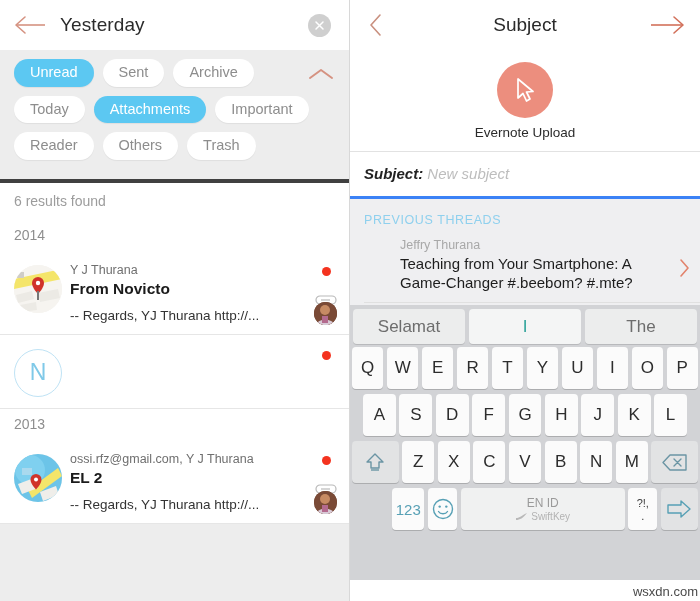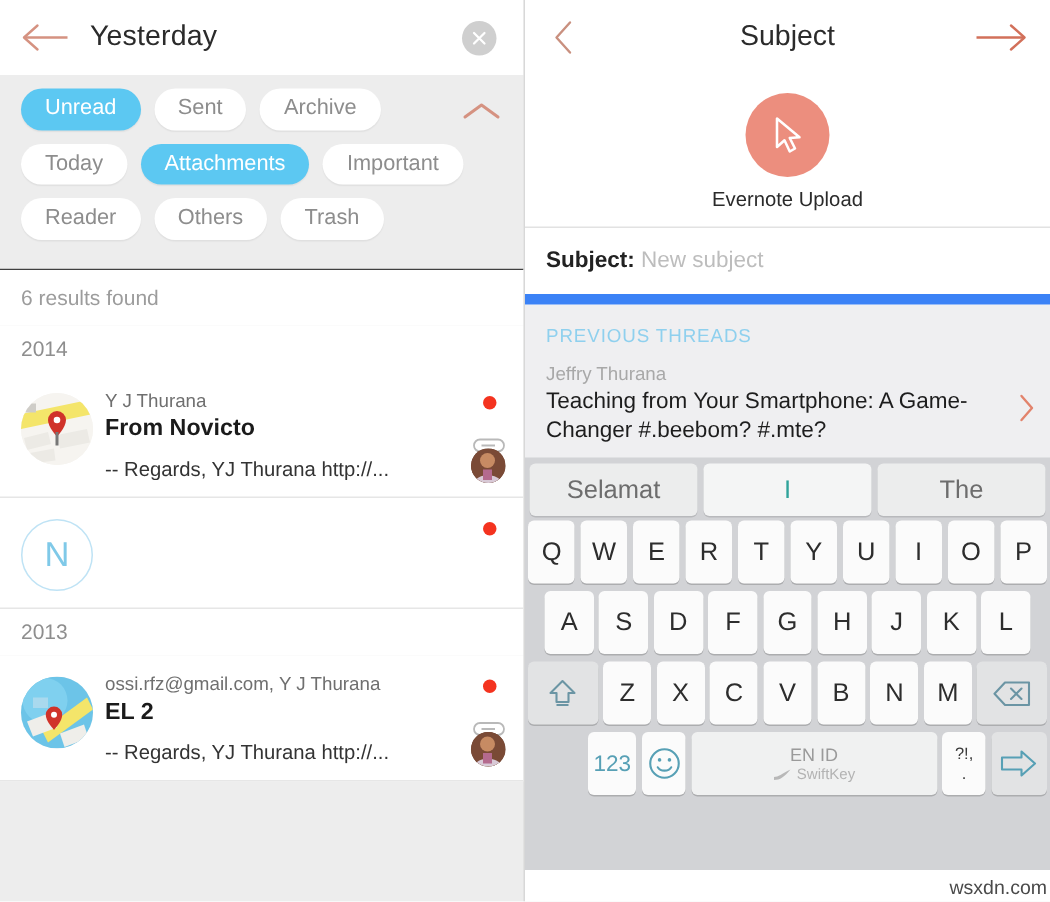--- a/index.html
+++ b/index.html
@@ -51,21 +51,21 @@
   }
   .chip.active { background: #5cc8f2; color: #ffffff; }
   .collapse-chevron {
     position: absolute; right: 13px; top: 16px;
     width: 30px; height: 16px;
   }
 
   .results-bar {
     background: #fff; color: #9c9c9c; font-size: 14px;
     padding: 10px 14px 11px 14px;
-    border-top: 1px solid #404040;
+    border-top: 4px solid #404040;
   }
   .year-head {
     background: #ffffff; color: #8e8e8e; font-size: 14px;
     padding: 7px 14px 8px 14px;
   }
   .msg {
     background: #fff; padding: 12px 14px 11px 14px;
     border-bottom: 1px solid #e6e6e6;
     position: relative; display: flex;
   }
@@ -121,32 +121,33 @@
   }
   .upload-circle {
     width: 56px; height: 56px; border-radius: 50%;
     background: #ec8e7e; margin: 0 auto 7px auto;
     display: flex; align-items: center; justify-content: center;
   }
   .upload-label { font-size: 13.5px; color: #2b2b2b; }
 
   .subject-field {
     background: #fff; padding: 13px 18px 14px 14px;
-    border-bottom: 7px solid #3b82f6;
+    border-bottom: 3px solid #3b82f6;
     font-size: 15px;
+    font-style: italic;
   }
   .subject-key { color: #222; font-weight: bold; }
   .subject-placeholder { color: #bdbdbd; }
 
   .threads-head {
     color: #8fd0ee; font-size: 12.5px; letter-spacing: .6px;
     padding: 14px 14px 9px 14px;
   }
   .thread-item {
-    padding: 2px 34px 10px 14px; position: relative;
+    padding: 2px 34px 10px 14px; position: relative; margin-left: 36px;
   }
   .thread-sender { font-size: 12.5px; color: #a8a8a8; margin-bottom: 2px; }
   .thread-subject { font-size: 15px; color: #1d1d1d; line-height: 1.28; }
   .thread-chev { position: absolute; right: 10px; top: 22px; width: 12px; height: 20px; }
   .thread-sep { height: 1px; background: #e0e0e0; margin-left: 14px; }
 
   
   .keyboard {
     position: absolute; left: 0; bottom: 0; width: 350px; height: 275px;
     background: #d2d3d6;

